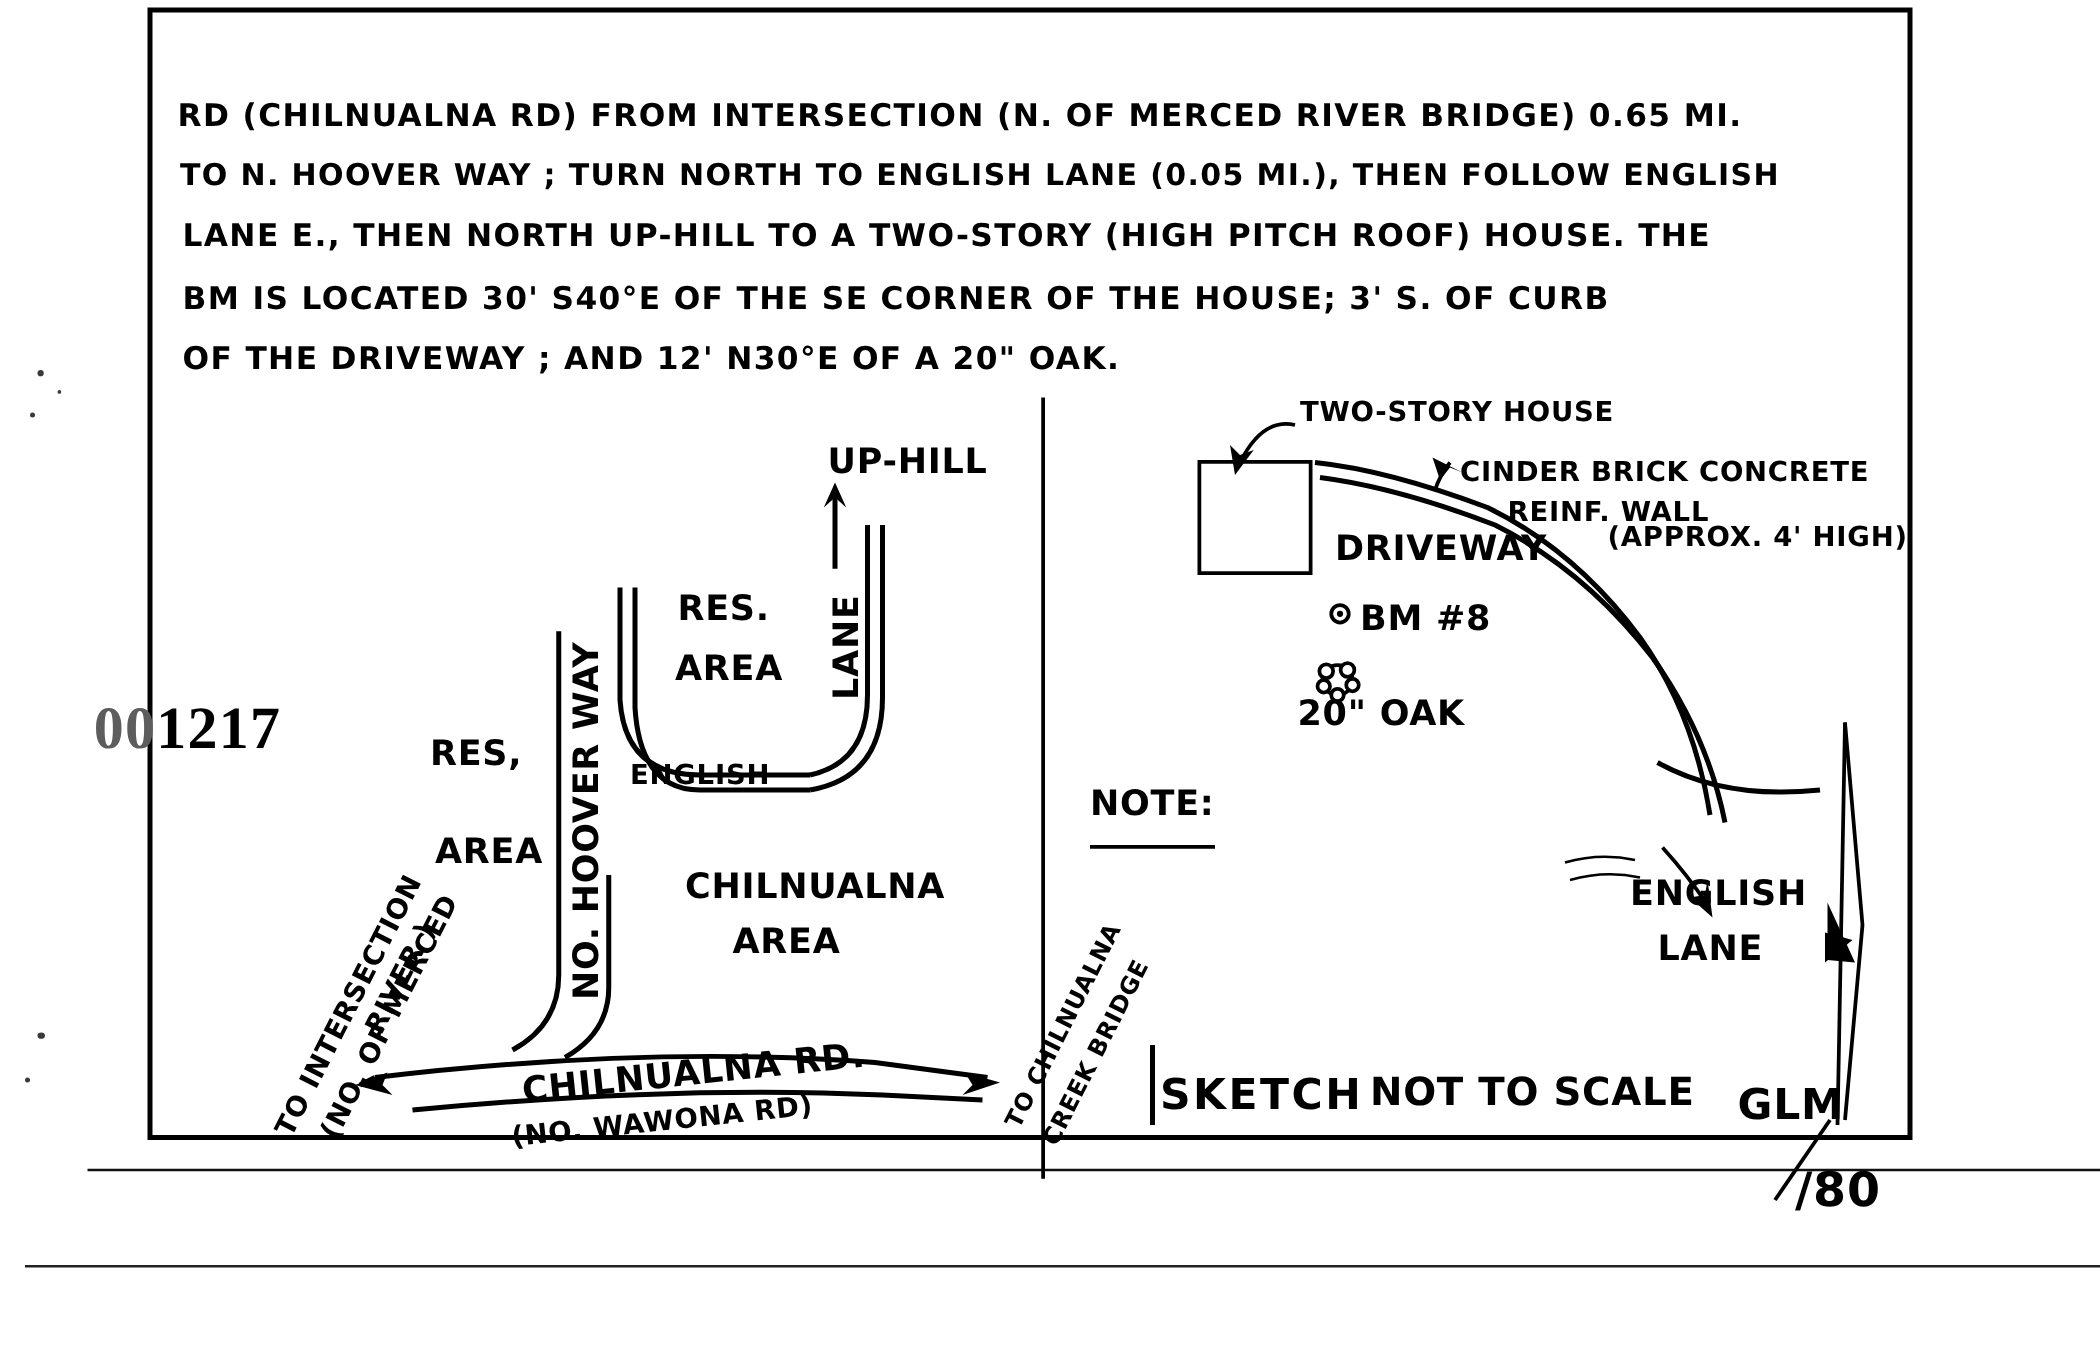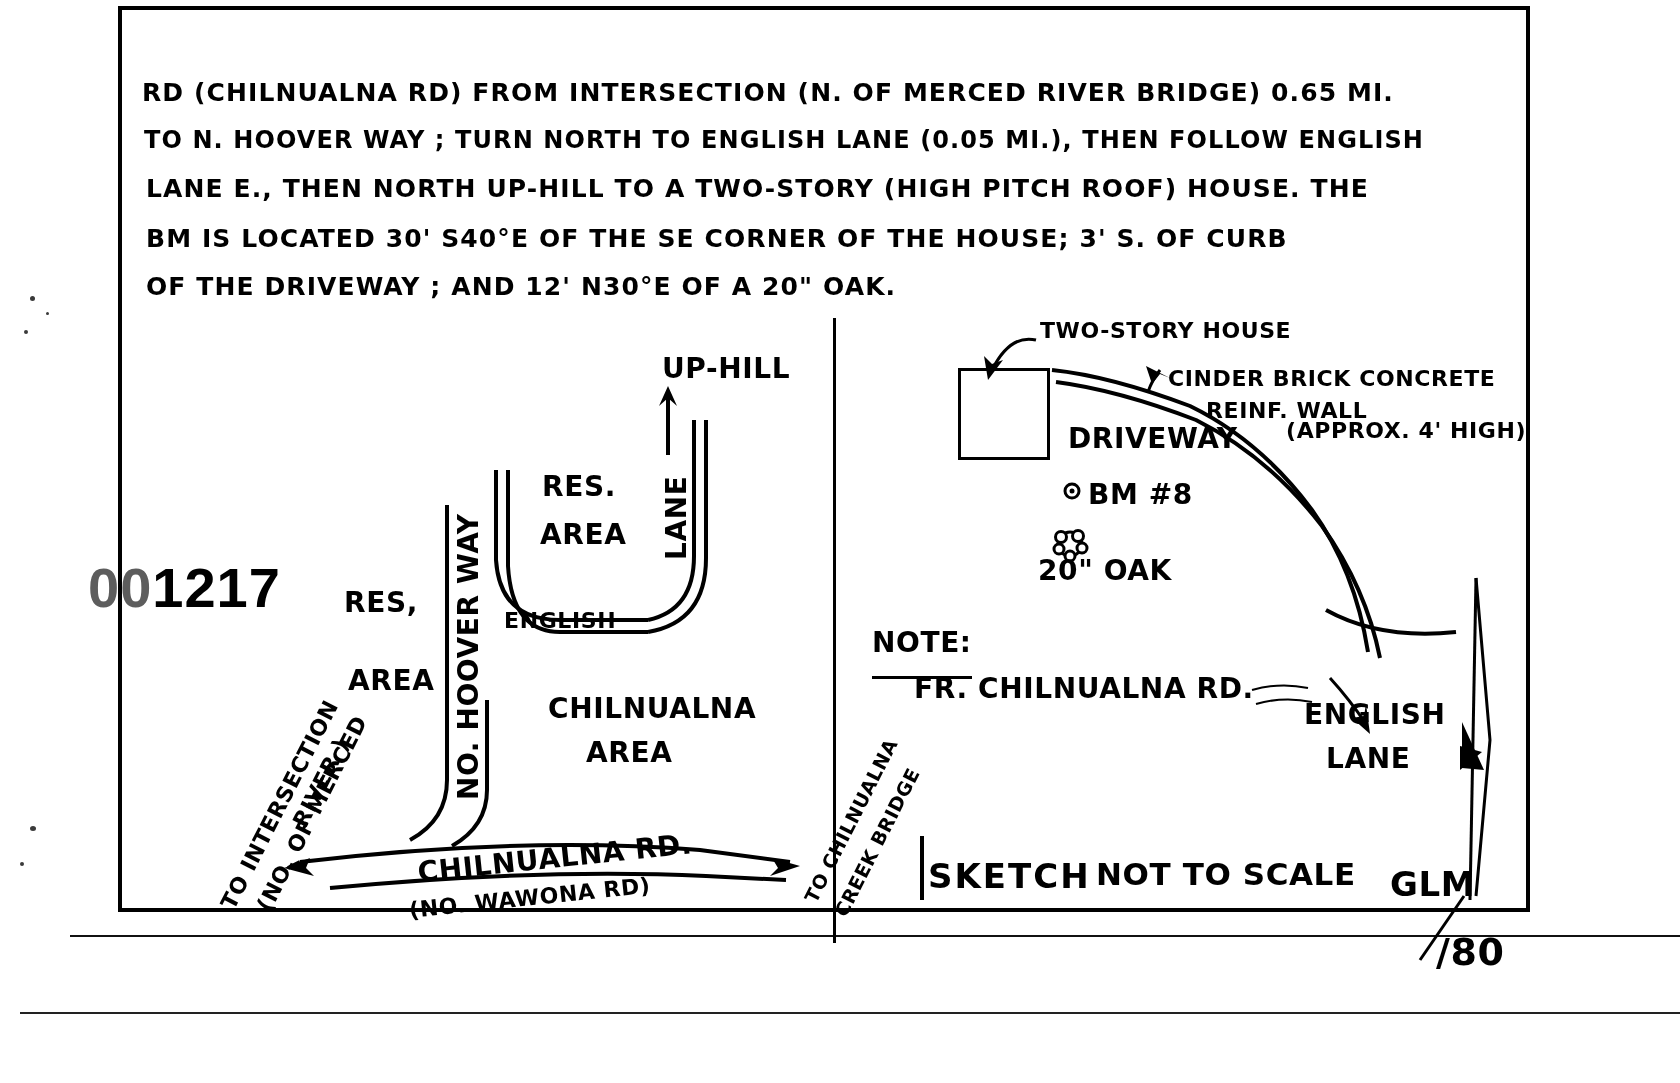--- a/index.html
+++ b/index.html
@@ -64,25 +64,25 @@
     font-size: 25px;
     letter-spacing: 1.1px;
   }
   .lbl { font-size: 22px; }
   .lbl-sm { font-size: 19px; }
   .lbl-lg { font-size: 28px; }
 
   
   .stamp {
     position: absolute;
-    left: 88px;
+    left: 75px;
     top: 555px;
-    font-family: Liberation Sans, sans-serif;
+    font-family: Liberation Serif, serif;
     font-weight: 700;
-    font-size: 56px;
+    font-size: 48px;
     letter-spacing: 1px;
     color: #000;
   }
   .stamp .faint { color: #5d5d5d; }
 
   .box-house {
     position: absolute;
     border: 3px solid #000;
     box-sizing: border-box;
     background: #fff;
@@ -233,21 +233,20 @@
   <div class="hw lbl" style="left:1168px;top:366px;">CINDER BRICK CONCRETE</div>
   <div class="hw lbl" style="left:1206px;top:398px;">REINF. WALL</div>
   <div class="hw lbl" style="left:1286px;top:418px;">(APPROX. 4' HIGH)</div>
   <div class="hw lbl-lg" style="left:1068px;top:422px;">DRIVEWAY</div>
   <div class="hw lbl-lg" style="left:1088px;top:478px;">BM #8</div>
   <div class="hw lbl-lg" style="left:1038px;top:554px;">20" OAK</div>
 
   <div class="hw lbl-lg" style="left:872px;top:626px;">
     <span class="underline-note">NOTE:</span>
   </div>
-  <div class="hw lbl-lg" style="left:914px;top:672px;">FR. CHILNUALNA RD.</div>
 
   <div class="hw lbl-lg" style="left:1304px;top:698px;">ENGLISH</div>
   <div class="hw lbl-lg" style="left:1326px;top:742px;">LANE</div>
 
   <div class="hw" style="left:928px;top:856px;font-size:34px;letter-spacing:2px;">SKETCH</div>
   <div class="hw" style="left:1096px;top:856px;font-size:31px;">NOT TO SCALE</div>
   <div class="hw" style="left:1390px;top:864px;font-size:34px;">GLM</div>
   <div class="hw" style="left:1436px;top:930px;font-size:38px;">/80</div>
 
 </div>

